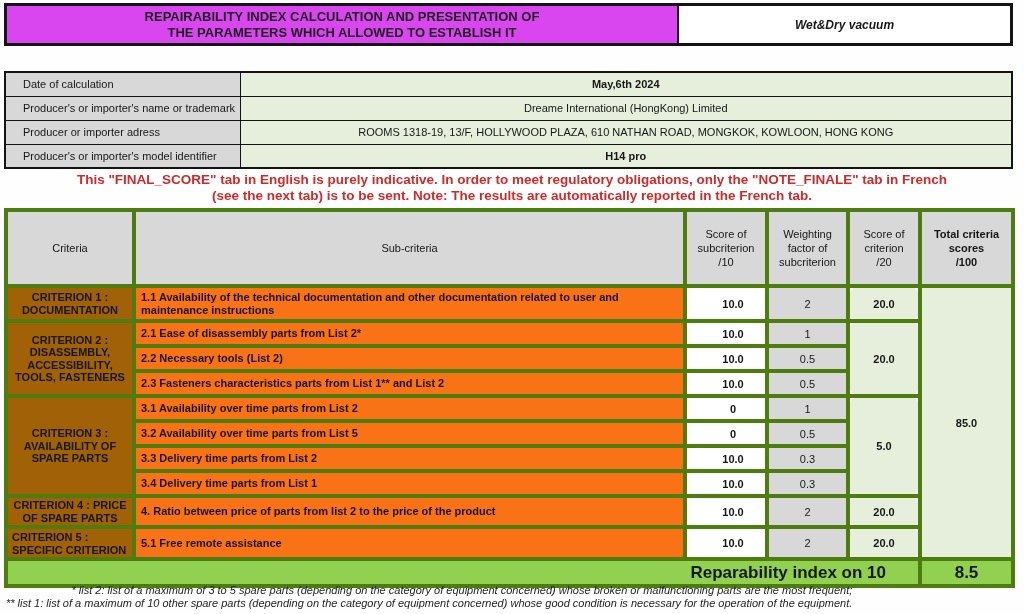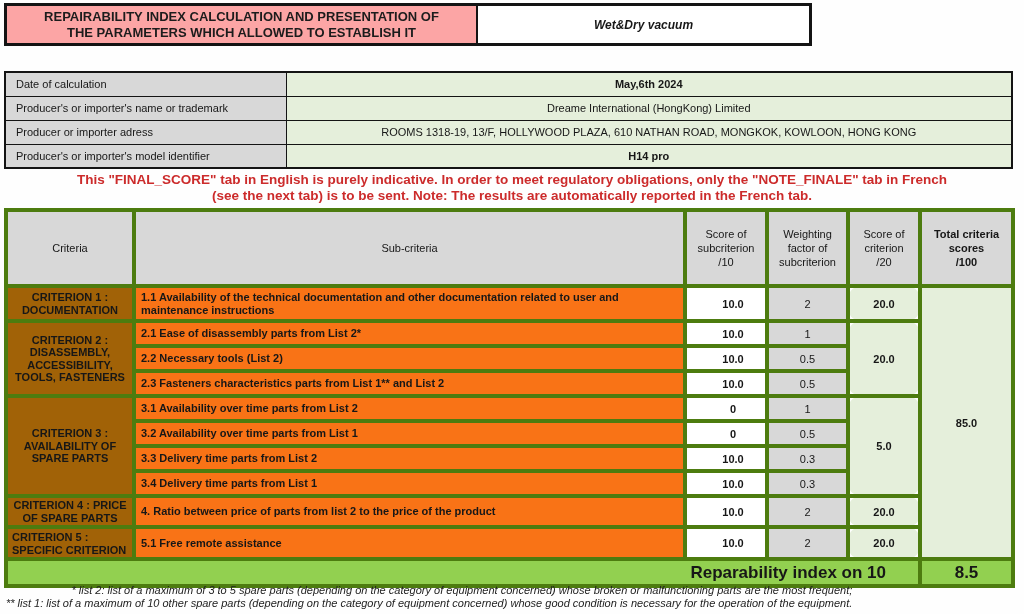--- a/index.html
+++ b/index.html
@@ -4,40 +4,40 @@
 <style>
   * { margin:0; padding:0; box-sizing:border-box; }
   html,body { background:#ffffff; }
   .page {
     position:relative; width:1024px; height:614px; background:#fefefe;
     font-family:"Liberation Sans", sans-serif; color:#171717; overflow:hidden;
   }
 
   
   .header-box {
-    position:absolute; left:4px; top:3px; width:808px; height:43px;
-    display:flex; border:3px solid #141414; background:#fca5a5;
+    position:absolute; left:4px; top:3px; width:1009px; height:43px;
+    display:flex; border:3px solid #141414; background:#d946ef;
   }
   .title-cell {
     flex:1 1 auto; display:flex; flex-direction:column; justify-content:center;
     text-align:center; font-weight:bold; font-size:13px; line-height:16px; color:#1c1c1c;
   }
   .product-cell {
     width:333px; background:#ffffff; border-left:2px solid #141414;
     display:flex; align-items:center; justify-content:center;
     font-style:italic; font-weight:bold; font-size:12px;
   }
 
   
   .info-table {
     position:absolute; left:4px; top:71px; width:1009px;
     border:2px solid #141414; border-collapse:collapse; table-layout:fixed;
   }
   .info-table td { border:1px solid #141414; height:24px; font-size:11px; vertical-align:middle; }
-  .info-label { width:281px; background:#d8d8d8; padding-left:10px; }
+  .info-label { width:235px; background:#d8d8d8; padding-left:17px; }
   .info-value { background:#e5efdb; text-align:center; }
   .info-value.bold { font-weight:bold; }
 
   
   .notice {
     position:absolute; left:0; top:172px; width:1024px; text-align:center;
     color:#cc2b2b; font-weight:bold; font-size:13.5px; line-height:16px;
   }
 
   
@@ -180,21 +180,21 @@
       <tr class="r-std gtop">
         <td class="crit" rowspan="4">CRITERION 3 :
 AVAILABILITY OF
 SPARE PARTS</td>
         <td class="sub">3.1 Availability over time parts from List 2</td>
         <td class="score">0</td>
         <td class="weight">1</td>
         <td class="scorecrit" rowspan="4">5.0</td>
       </tr>
       <tr class="r-std">
-        <td class="sub">3.2 Availability over time parts from List 1</td>
+        <td class="sub">3.2 Availability over time parts from List 5</td>
         <td class="score">0</td>
         <td class="weight">0.5</td>
       </tr>
       <tr class="r-std">
         <td class="sub">3.3 Delivery time parts from List 2</td>
         <td class="score">10.0</td>
         <td class="weight">0.3</td>
       </tr>
       <tr class="r-std">
         <td class="sub">3.4 Delivery time parts from List 1</td>

